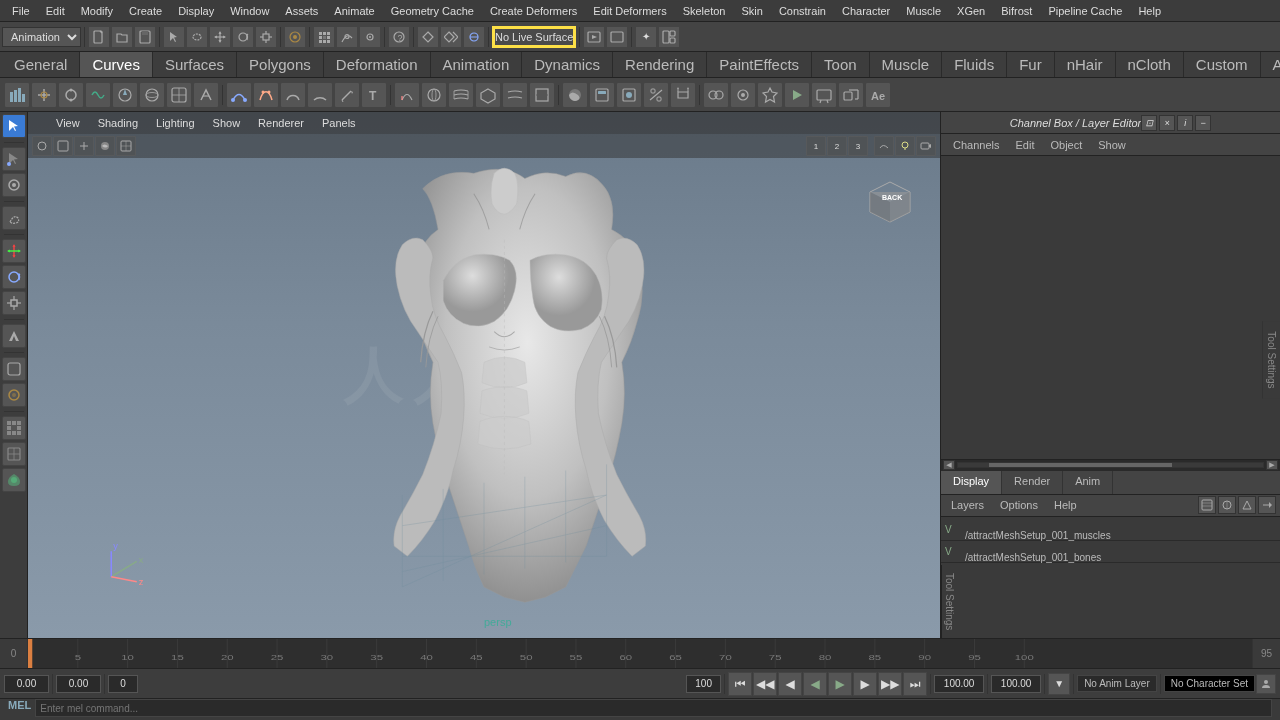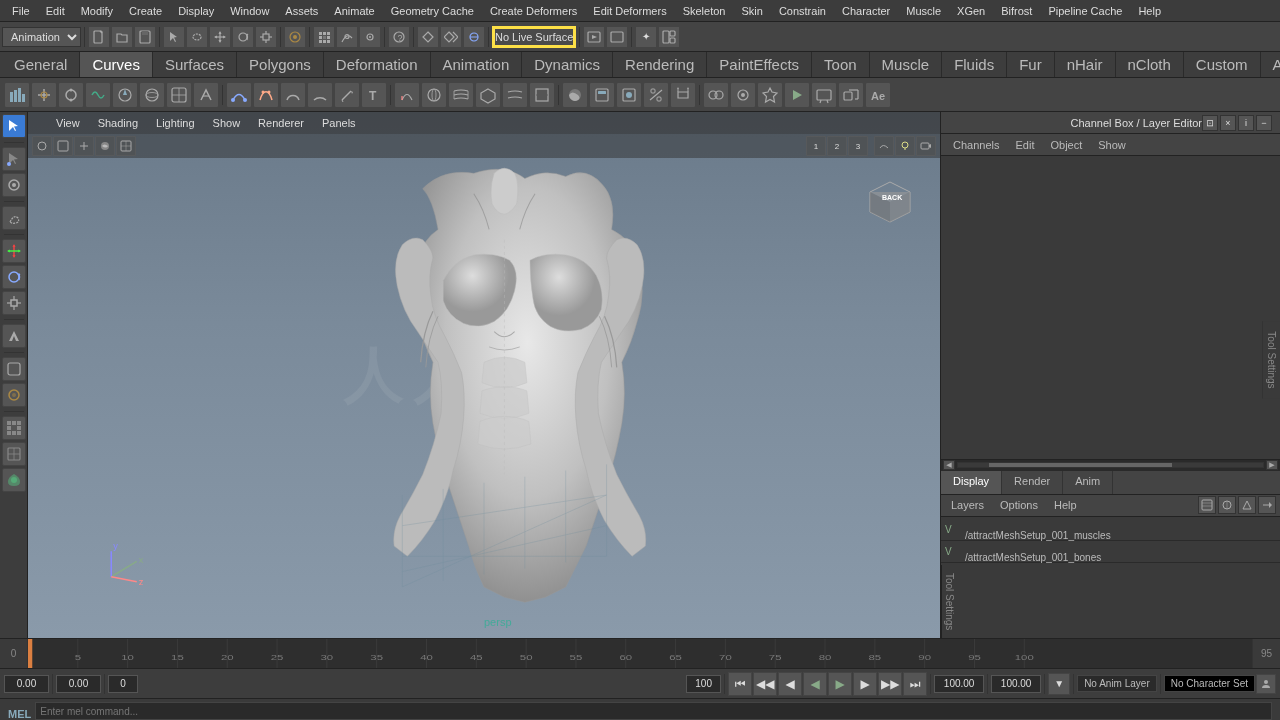--- a/index.html
+++ b/index.html
@@ -122,22 +122,22 @@
       color: rgba(255,255,255,0.07); font-size: 60px; font-weight: bold;
       white-space: nowrap; pointer-events: none; letter-spacing: 10px;
     }
 
     
     #right-panel {
       width: 340px; background: #3a3a3a; border-left: 1px solid #222;
       display: flex; flex-direction: column;
     }
     #panel-title-bar {
-      display: flex; align-items: center; justify-content: flex-end;
-      background: #444; height: 22px; padding: 0 8px; border-bottom: 1px solid #222;
+      display: flex; align-items: center; justify-content: center;
+      background: #444; height: 22px; padding: 0 8px; border-bottom: 1px solid #222; font-style: italic;
     }
     #panel-title { font-size: 11px; color: #ddd; }
     #panel-controls { display: flex; gap: 2px; }
     .panel-ctrl-btn { width: 16px; height: 16px; background: #555; border: 1px solid #333; color: #ddd; font-size: 9px; cursor: pointer; display: flex; align-items: center; justify-content: center; }
 
     #channels-bar {
       display: flex; align-items: center; background: #444; height: 22px;
       padding: 0 4px; gap: 0; border-bottom: 1px solid #222;
     }
     .ch-btn { padding: 2px 8px; cursor: pointer; color: #bbb; font-size: 11px; }
@@ -1058,18 +1058,18 @@
 
   <div style="background:#000000; border:1px solid #444; padding:2px 6px; color:#bbb; font-size:10px; cursor:pointer; white-space:nowrap;">No Character Set</div>
   <div style="width:20px; height:20px; background:#555; border:1px solid #444; cursor:pointer; display:flex; align-items:center; justify-content:center;">
     <svg width="12" height="12" viewBox="0 0 12 12">
         <circle cx="6" cy="4" r="2" fill="#aaa"></circle>
         <path d="M2 10 Q2 7 6 7 Q10 7 10 10" fill="#aaa"></path>
       </svg>
   </div>
 </div>
 
-<div id="status-bar" style="height:22px; background:#3a3a3a; display:flex; align-items:flex-end; border-top:1px solid #222; padding:0 8px; gap:4px;">
+<div id="status-bar" style="height:22px; background:#3a3a3a; display:flex; align-items:flex-start; border-top:1px solid #222; padding:0 8px; gap:4px;">
   <div id="mel-label">MEL</div>
   <input id="status-input" placeholder="Enter mel command..." style="flex: 1 1 0%; height: 18px; background: rgb(42, 42, 42); border: 1px solid rgb(68, 68, 68); color: rgb(221, 221, 221); font-size: 10px; padding: 0px 4px;">
 </div>
 
 <div style="position:fixed; right:0; top:50%; transform:translateY(-50%); writing-mode:vertical-lr; background:#3a3a3a; border-left:1px solid #333; font-size:10px; color:#888; padding:10px 3px; cursor:pointer; z-index:100;">Tool Settings</div>
 
 </body></html>

